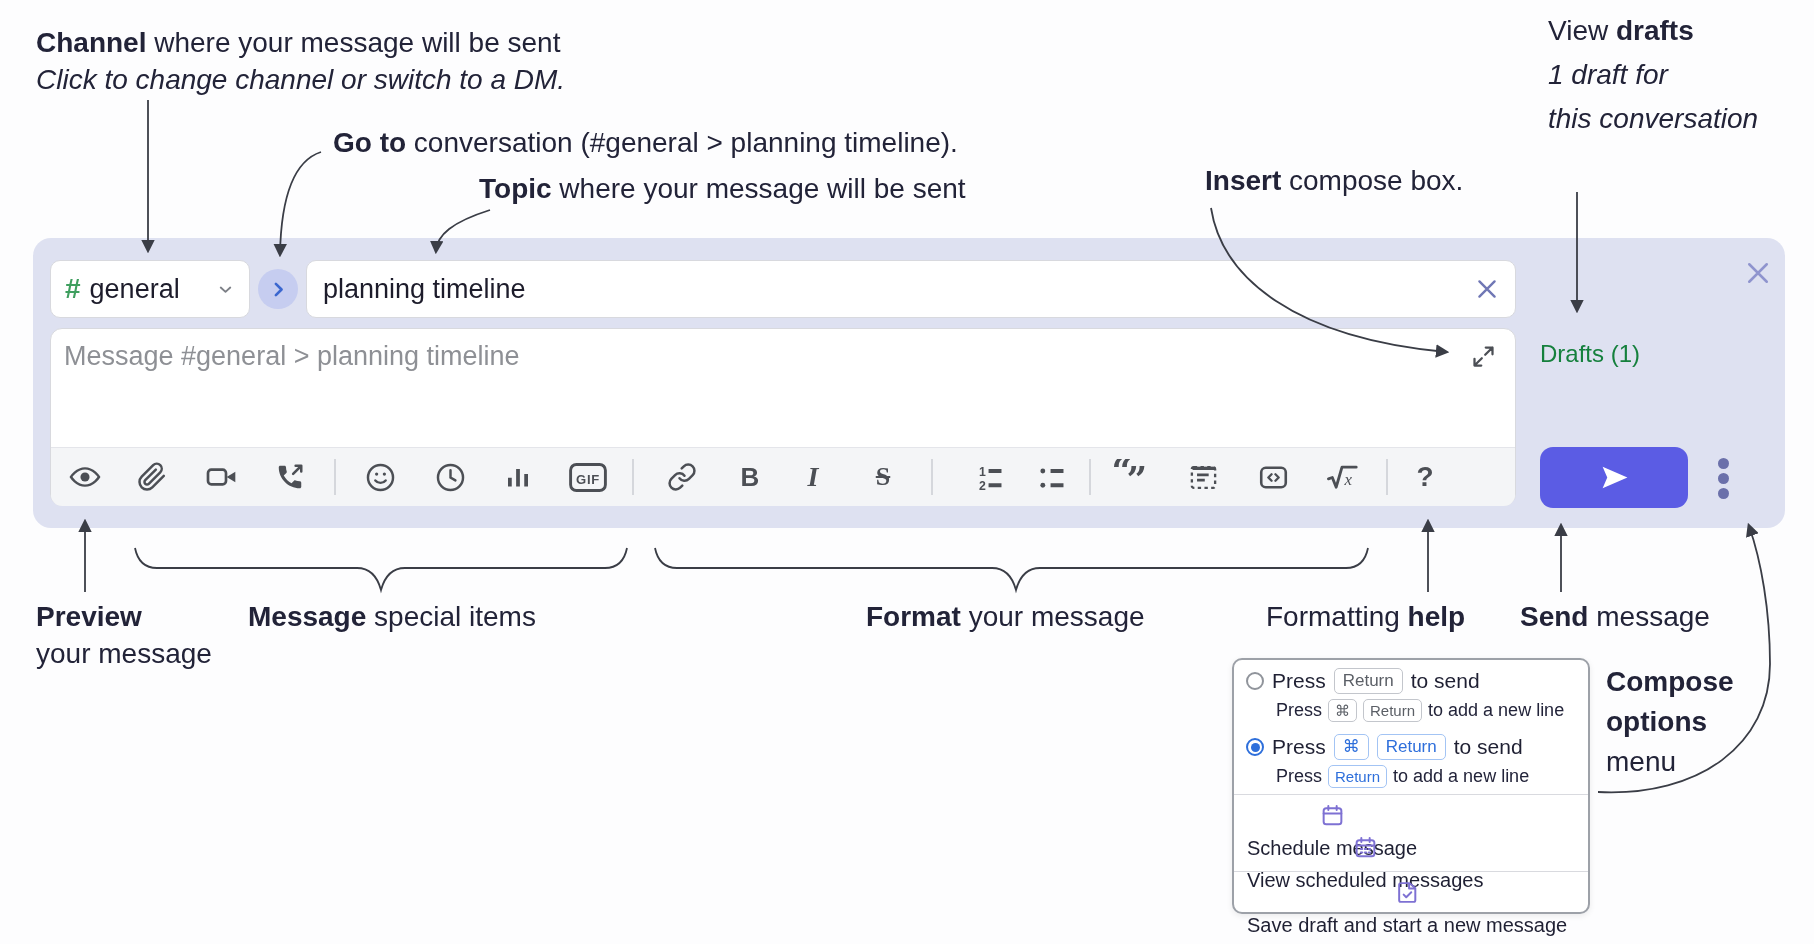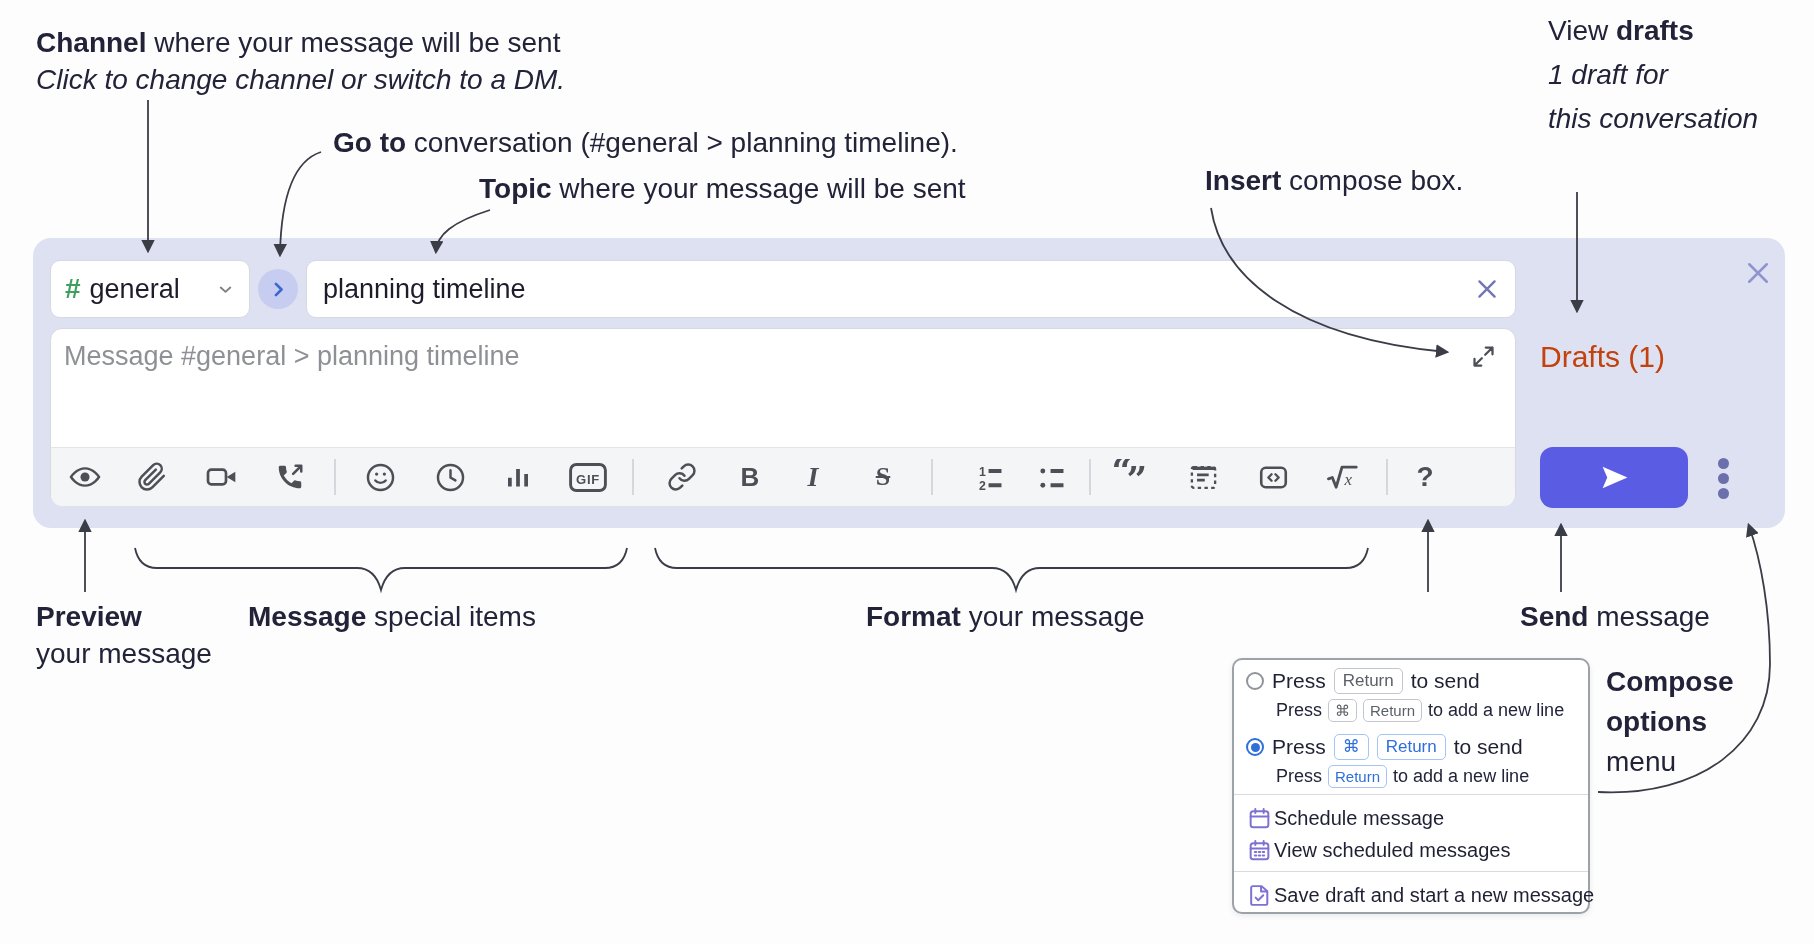--- a/index.html
+++ b/index.html
@@ -23,37 +23,37 @@
   .placeholder{left:64px;top:341px;font-size:27px;color:#8e9095;}
   .expand-btn{left:1463px;top:336px;width:40px;height:40px;display:flex;align-items:center;justify-content:center;color:#4c4f55;cursor:pointer;}
   .toolbar{left:51px;top:447px;width:1464px;height:58px;background:#f4f5f7;border-top:1px solid #e4e5ea;border-radius:0 0 11px 11px;}
   .tbtn{position:absolute;top:456px;width:40px;height:42px;display:flex;align-items:center;justify-content:center;color:#4c4f55;cursor:pointer;}
   .tdiv{position:absolute;top:459px;width:2px;height:36px;background:#d5d7dc;}
   .tb-b{font-weight:800;font-size:26px;}
   .tb-i{font-family:"Liberation Serif",serif;font-style:italic;font-size:28px;font-weight:600;}
   .tb-s{font-family:"Liberation Serif",serif;font-size:26px;font-weight:600;text-decoration:line-through;}
   .tb-q{font-size:28px;font-weight:600;}
   .close-x{left:1742px;top:257px;width:32px;height:32px;display:flex;align-items:center;justify-content:center;color:#8f94ce;cursor:pointer;}
-  .drafts-link{left:1540px;top:340px;font-size:30px;color:#c2410c;cursor:pointer;}
+  .drafts-link{left:1540px;top:340px;font-size:24px;color:#15803d;cursor:pointer;}
   .send-btn{left:1540px;top:447px;width:148px;height:61px;background:#5b5ce4;border-radius:13px;border:none;display:flex;align-items:center;justify-content:center;cursor:pointer;}
   .kebab{left:1706px;top:455px;width:34px;height:46px;display:flex;flex-direction:column;align-items:center;justify-content:center;gap:4px;cursor:pointer;}
   .kdot{width:11px;height:11px;border-radius:50%;background:#6b70aa;}
   
   .popup{left:1232px;top:658px;width:358px;height:256px;background:#fff;border:2px solid #9da1a8;border-radius:10px;box-shadow:0 2px 6px rgba(0,0,0,.08);box-sizing:border-box;}
   .prow{position:absolute;display:flex;align-items:center;white-space:nowrap;}
   .pmain{font-size:21px;color:#1f2033;gap:8px;}
   .psub{font-size:18px;color:#23243a;gap:6px;}
   .radio{width:18px;height:18px;border-radius:50%;border:2px solid #90949b;box-sizing:border-box;flex:none;display:flex;align-items:center;justify-content:center;cursor:pointer;}
   .radio.on{border-color:#2e6fdb;}
   .radio.on .dot{width:9px;height:9px;border-radius:50%;background:#2e6fdb;}
   .kbd{border:1.5px solid #c3c6cc;border-radius:5px;color:#5b5f66;background:#fff;padding:0 8px;line-height:24px;font-size:17px;display:inline-block;}
   .kbd.sm{font-size:15px;line-height:21px;padding:0 6px;}
   .kbd.blue{border-color:#a3c4f4;color:#2e6fdb;}
   .pdiv{position:absolute;left:0;width:100%;height:1px;background:#d9dadf;}
-  .pitem{position:absolute;left:13px;display:flex;align-items:center;gap:2px;font-size:20px;color:#1f2033;cursor:pointer;white-space:nowrap;}
+  .pitem{position:absolute;left:13px;display:flex;align-items:center;gap:9px;font-size:20px;color:#1f2033;cursor:pointer;white-space:nowrap;flex-direction:column;}
   .pitem .micon{color:#7e71d3;display:flex;}
   svg{display:block;}
   .overlay{position:absolute;left:0;top:0;pointer-events:none;}
 </style>
 </head>
 <body>
 
 <div class="canvas">
 
   <div class="abs ann" style="left:333px;top:124px;">
@@ -85,20 +85,23 @@
   </div>
 
   <div class="abs ann" style="left:248px;top:598px;">
     <b>Message</b><span> special items</span>
   </div>
 
   <div class="abs ann" style="left:866px;top:598px;">
     <b>Format</b><span> your message</span>
   </div>
 
+  <div class="abs ann" style="left:1266px;top:598px;">
+    <span>Formatting </span><b>help</b>
+  </div>
 
   <div class="abs ann" style="left:1520px;top:598px;">
     <b>Send</b><span> message</span>
   </div>
 
   <div class="abs ann" style="left:1606px;top:662px;font-size:28px;line-height:40px;">
     <div><b>Compose</b></div>
     <div><b>options</b></div>
     <div>menu</div>
   </div>

